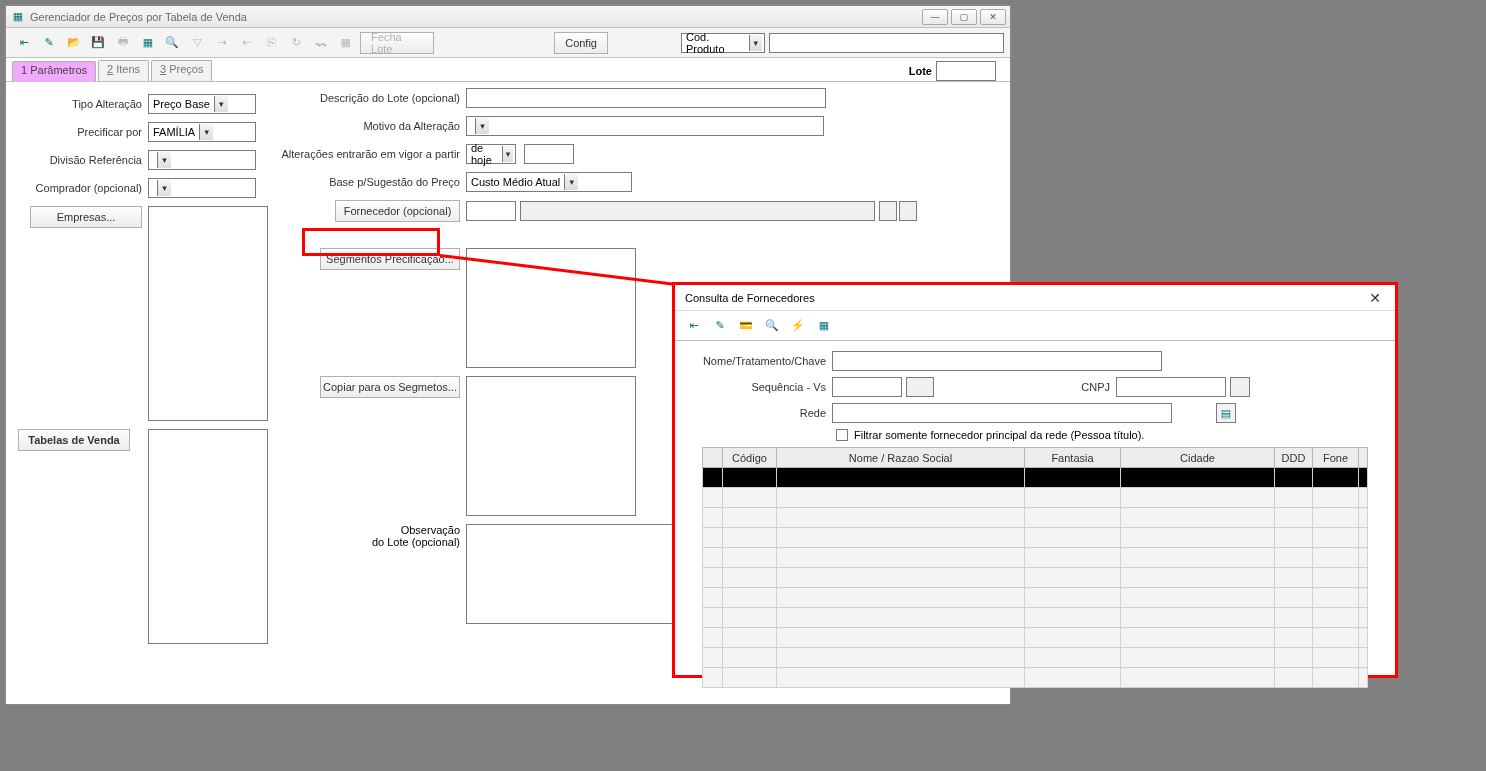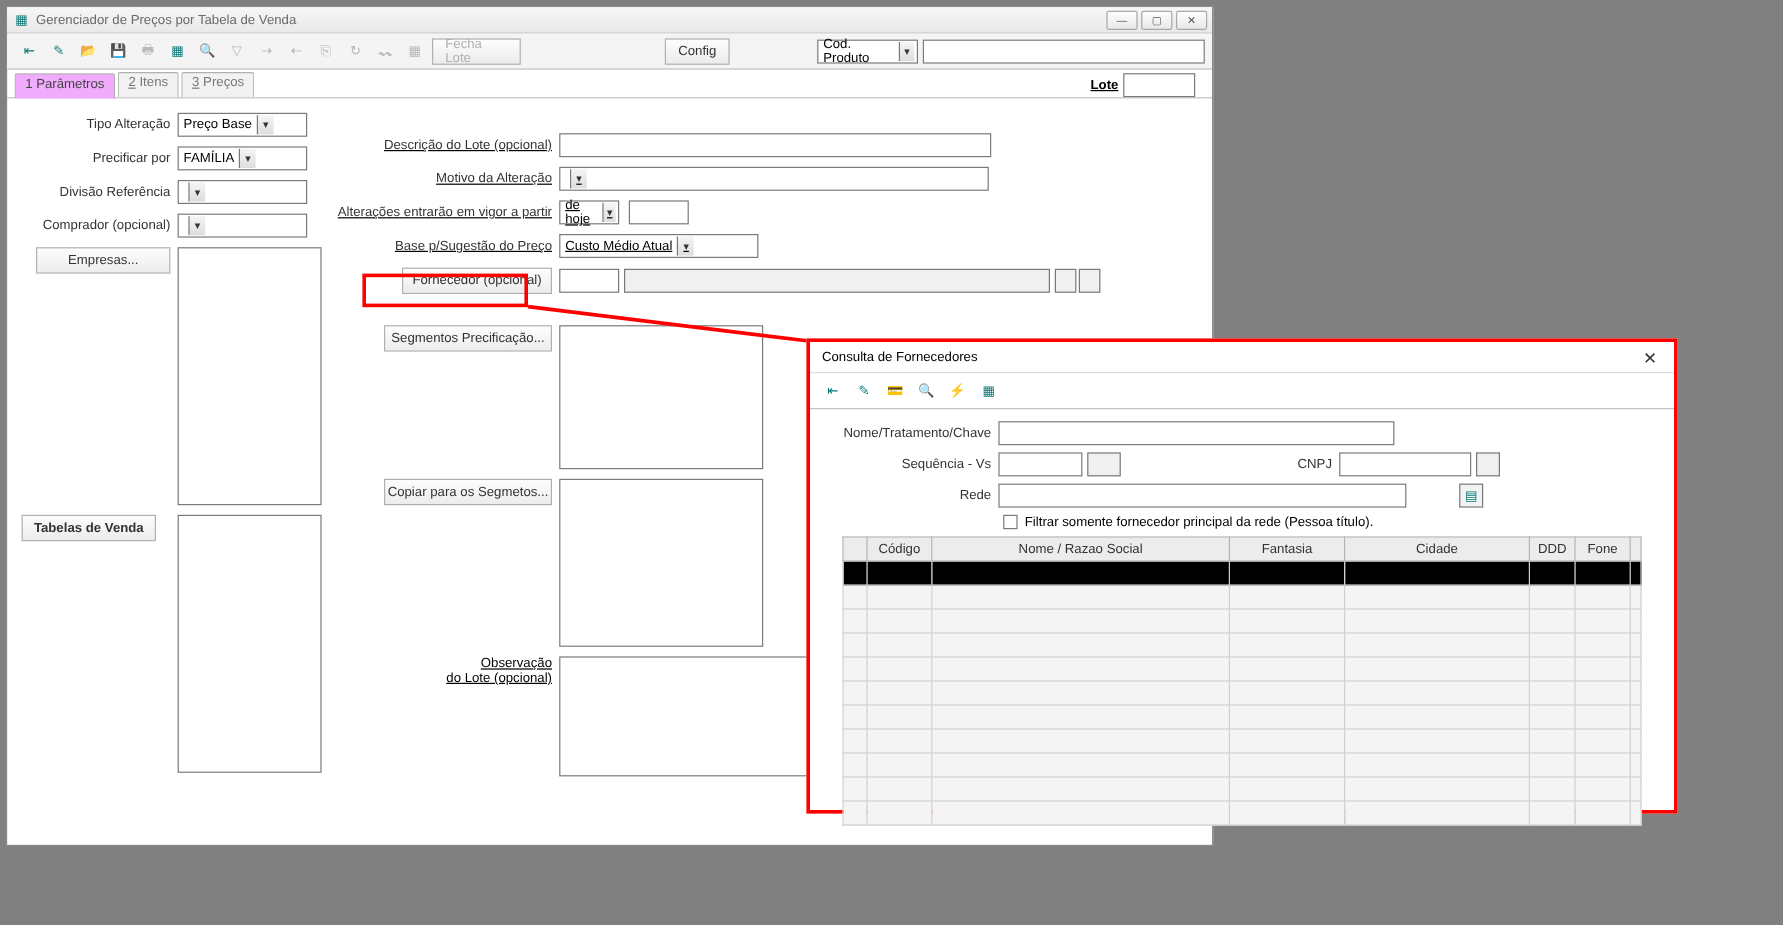--- a/index.html
+++ b/index.html
@@ -81,21 +81,21 @@
         <span>Cod. Produto</span>
         <span class="arrow"></span>
       </span>
     <span class="field-input" style="width:248px;margin-left:4px;"></span>
   </div>
   <div class="tabs-bar">
     <span class="tab active">1 Parâmetros</span>
     <span class="tab"><span class="ul">2</span> Itens</span>
     <span class="tab"><span class="ul">3</span> Preços</span>
     <span class="lote-box">
-      <b style="font-weight:bold;text-decoration:underline;">Lote</b>
+      <b style="font-weight:bold;">Lote</b>
       <span class="field-input" style="width:60px;"></span>
     </span>
   </div>
   <div class="content">
 
     <div style="position:absolute;left:12px;top:12px;">
       <div class="row">
           <span class="lbl-r">Tipo Alteração</span>
         <span class="combo" style="width:108px;">
             <span>Preço Base</span>
@@ -126,21 +126,21 @@
       <div class="row" style="align-items:flex-start;">
         <span style="width:130px;text-align:right;padding-right:6px;"><span class="side-btn">Empresas...</span></span>
         <div class="list-box" style="width:120px;height:215px;"></div>
       </div>
       <div class="row" style="align-items:flex-start;margin-top:0;">
         <span style="width:130px;text-align:left;padding-right:6px;font-weight:bold;"><span class="side-btn">Tabelas de Venda</span></span>
         <div class="list-box" style="width:120px;height:215px;"></div>
       </div>
     </div>
 
-    <div style="position:absolute;left:260px;top:29px;right:12px;text-decoration:underline;">
+    <div style="position:absolute;left:260px;top:6px;right:12px;">
       <div class="row">
           <span class="lbl-r2">Descrição do Lote (opcional)</span>
         <span class="field-input" style="width:360px;"></span>
         </div>
       <div class="row">
           <span class="lbl-r2">Motivo da Alteração</span>
         <span class="combo" style="width:358px;">
             <span></span>
             <span class="arrow"></span>
           </span>

